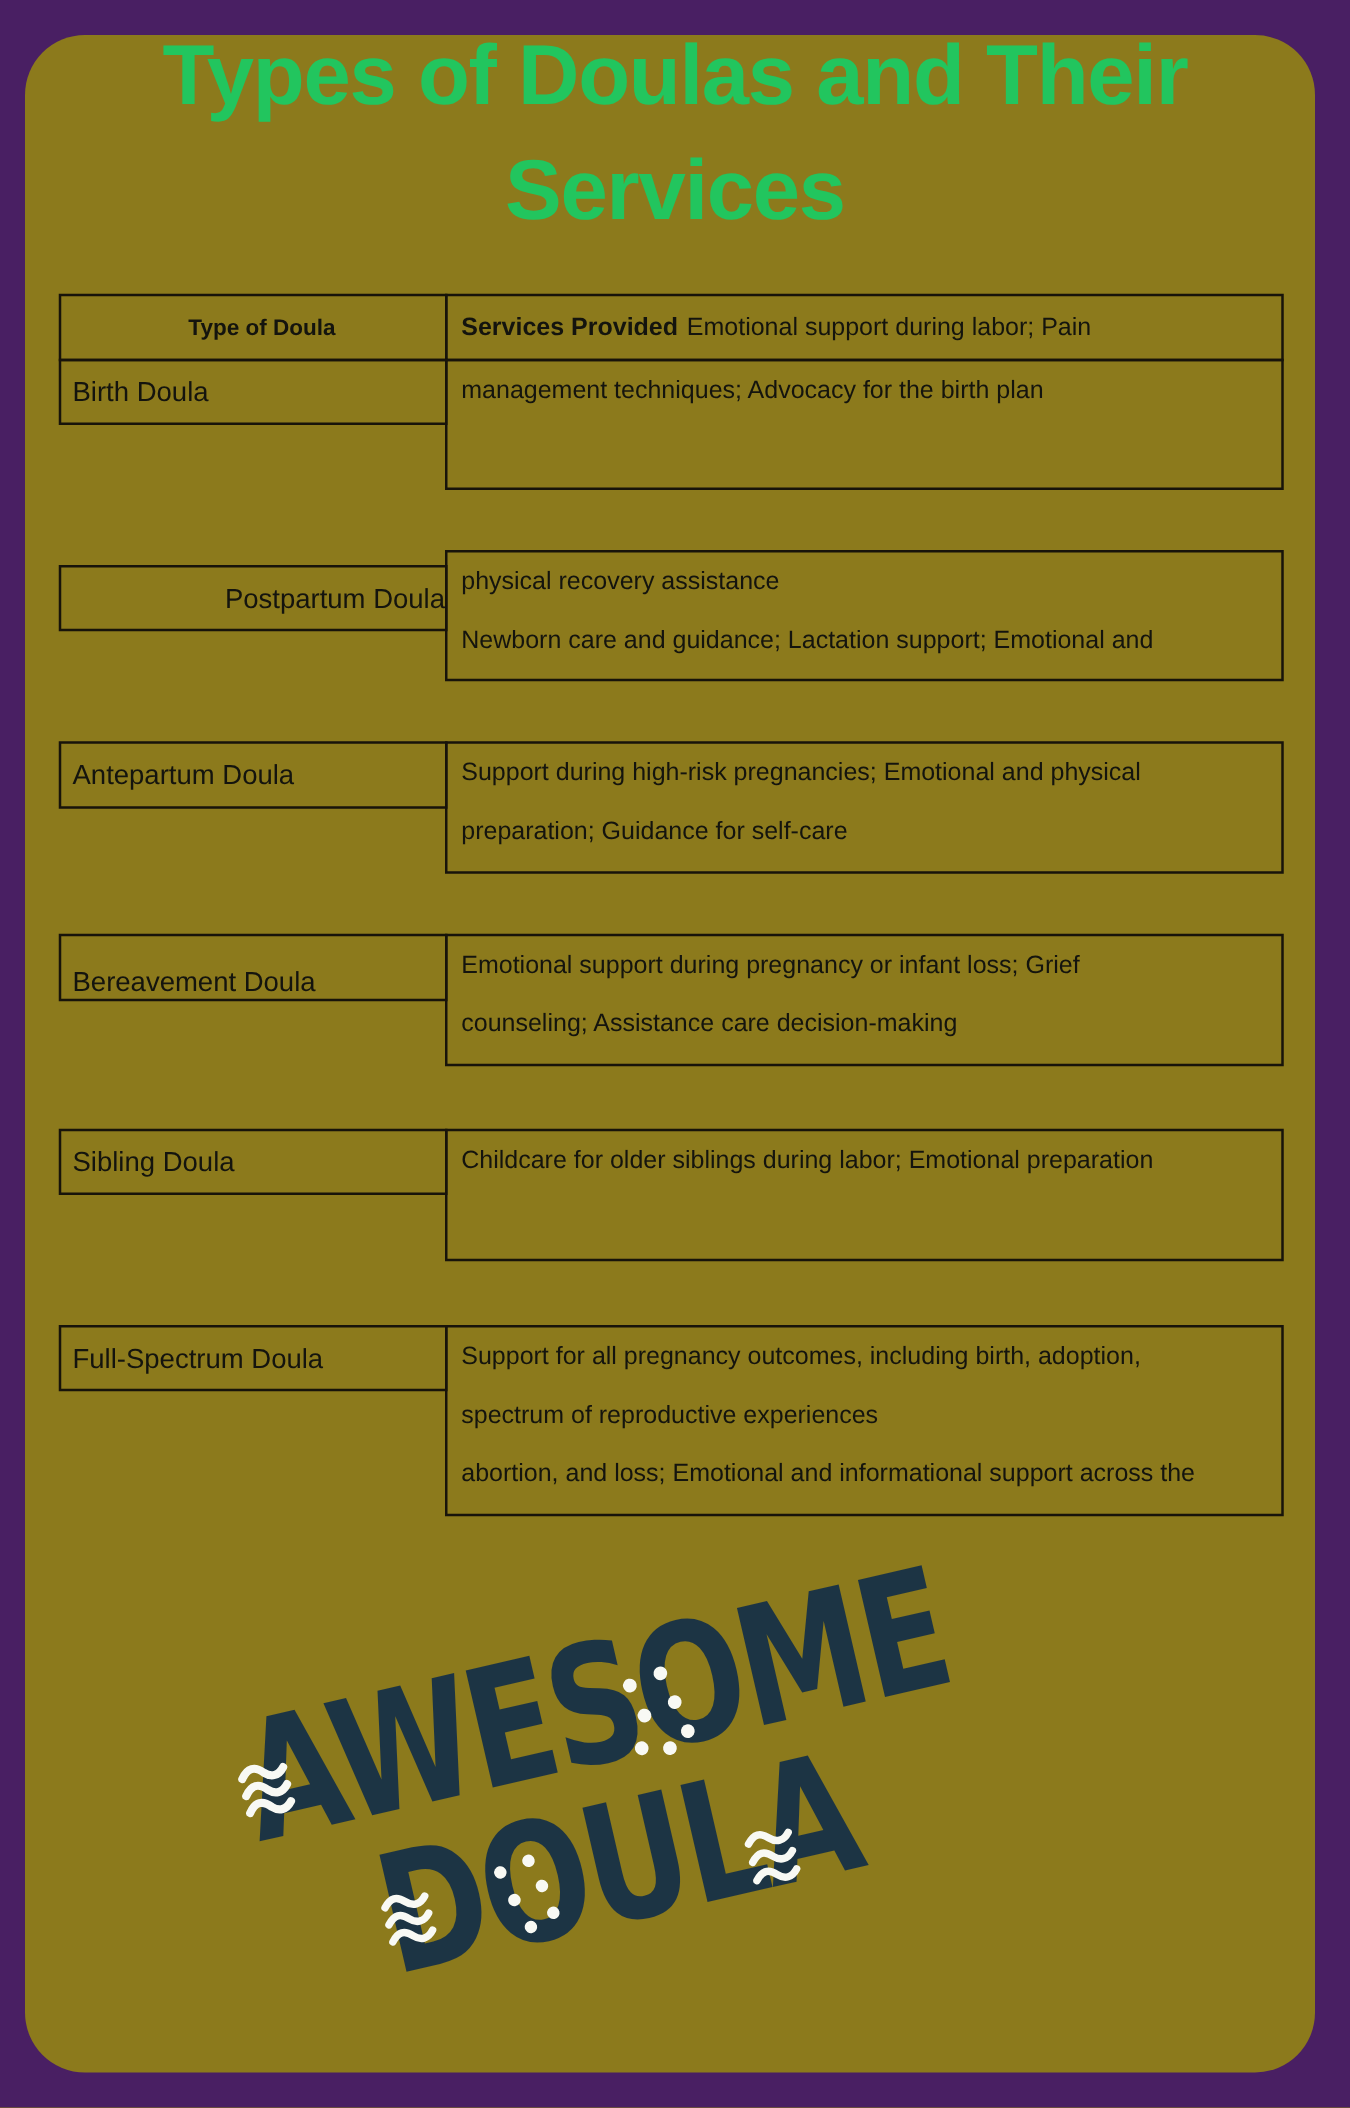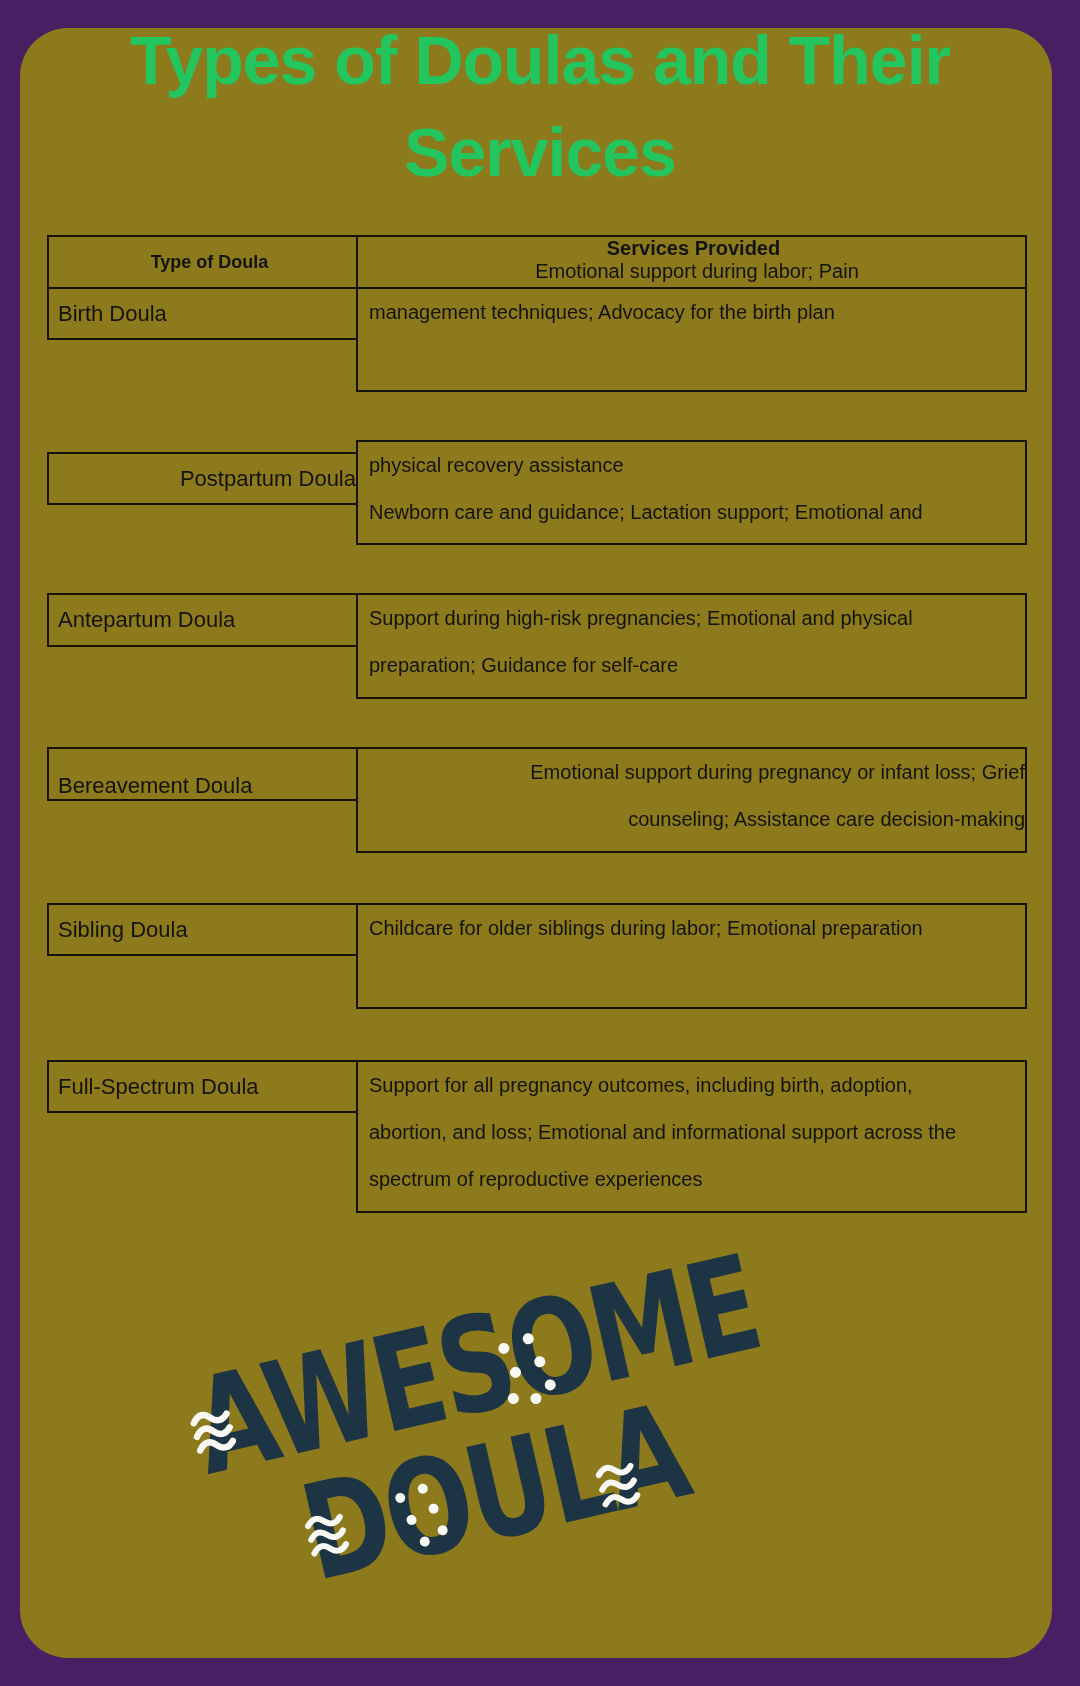--- a/index.html
+++ b/index.html
@@ -22,21 +22,21 @@
     border:2px solid #17130a;color:#14140e;
   }
   .type-cell{
     display:flex;align-items:center;
     padding-left:9px;font-size:22px;
   }
   .type-header{
     justify-content:center;font-weight:bold;font-size:18px;padding-left:14px;
   }
   .svc-cell{padding-left:11px;font-size:20px;}
-  .svc-header{display:flex;align-items:center;flex-direction:column;}
+  .svc-header{display:flex;align-items:center;}
   .svc-header .bold{font-weight:bold;margin-right:7px;}
   .svc-line{line-height:47px;white-space:nowrap;}
   
   .logo{
     position:absolute;left:183px;top:1368px;width:700px;
     transform:rotate(-13deg);transform-origin:0 0;
     color:#1c3444;font-family:"DejaVu Sans",sans-serif;font-weight:bold;
   }
   .logo-line{
     font-size:132px;line-height:126px;letter-spacing:-4px;
@@ -81,39 +81,39 @@
   <span>Antepartum Doula</span>
 </div>
 <div class="cell svc-cell" style="left:356px;top:593px;width:671px;height:106px;">
   <div class="svc-line">Support during high-risk pregnancies; Emotional and physical</div>
   <div class="svc-line">preparation; Guidance for self-care</div>
 </div>
 
 <div class="cell type-cell" style="left:47px;top:747px;width:311px;height:54px;align-items:flex-end;">
   <span>Bereavement Doula</span>
 </div>
-<div class="cell svc-cell" style="left:356px;top:747px;width:671px;height:106px;text-align:right;">
+<div class="cell svc-cell" style="left:356px;top:747px;width:671px;height:106px;">
   <div class="svc-line">Emotional support during pregnancy or infant loss; Grief</div>
   <div class="svc-line">counseling; Assistance care decision-making</div>
 </div>
 
 <div class="cell type-cell" style="left:47px;top:903px;width:311px;height:53px;">
   <span>Sibling Doula</span>
 </div>
 <div class="cell svc-cell" style="left:356px;top:903px;width:671px;height:106px;">
   <div class="svc-line">Childcare for older siblings during labor; Emotional preparation</div>
 </div>
 
 <div class="cell type-cell" style="left:47px;top:1060px;width:311px;height:53px;">
   <span>Full-Spectrum Doula</span>
 </div>
 <div class="cell svc-cell" style="left:356px;top:1060px;width:671px;height:153px;">
   <div class="svc-line">Support for all pregnancy outcomes, including birth, adoption,</div>
+  <div class="svc-line">spectrum of reproductive experiences</div>
   <div class="svc-line">abortion, and loss; Emotional and informational support across the</div>
-  <div class="svc-line">spectrum of reproductive experiences</div>
 </div>
 
 <div class="logo">
   <div class="logo-line">AWESOME</div>
   <div class="logo-line logo-line2">DOULA</div>
 </div>
 
 <svg class="deco" style="left:193px;top:1408px;transform:rotate(-13deg);" width="42" height="54" viewBox="0 0 42 54">
   <g fill="none" stroke="#f8f9f4" stroke-width="6.5" stroke-linecap="round">
     <path d="M4,11 C10,3 16,3 22,10 C27,15 33,15 38,9"></path>

